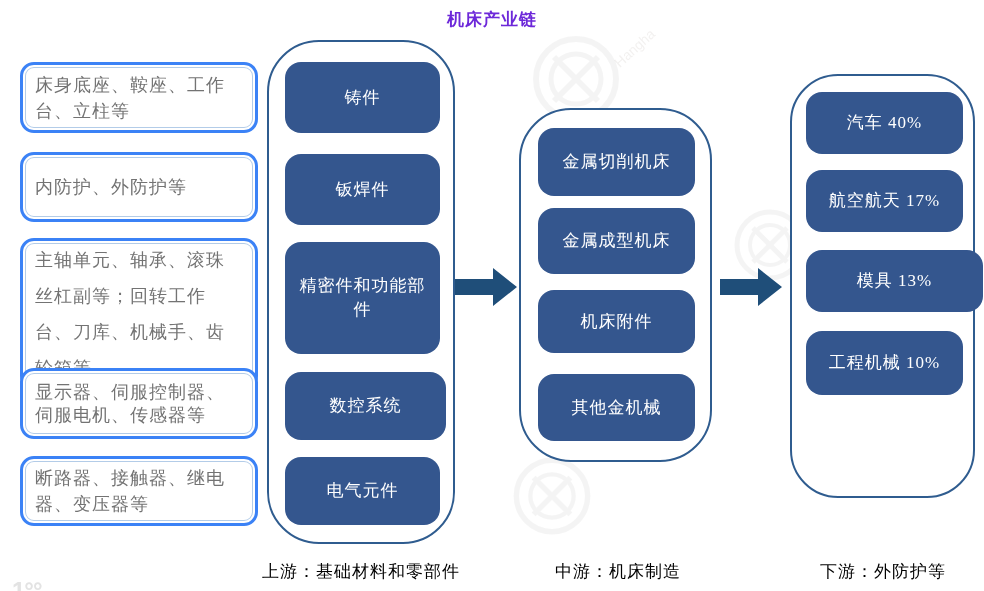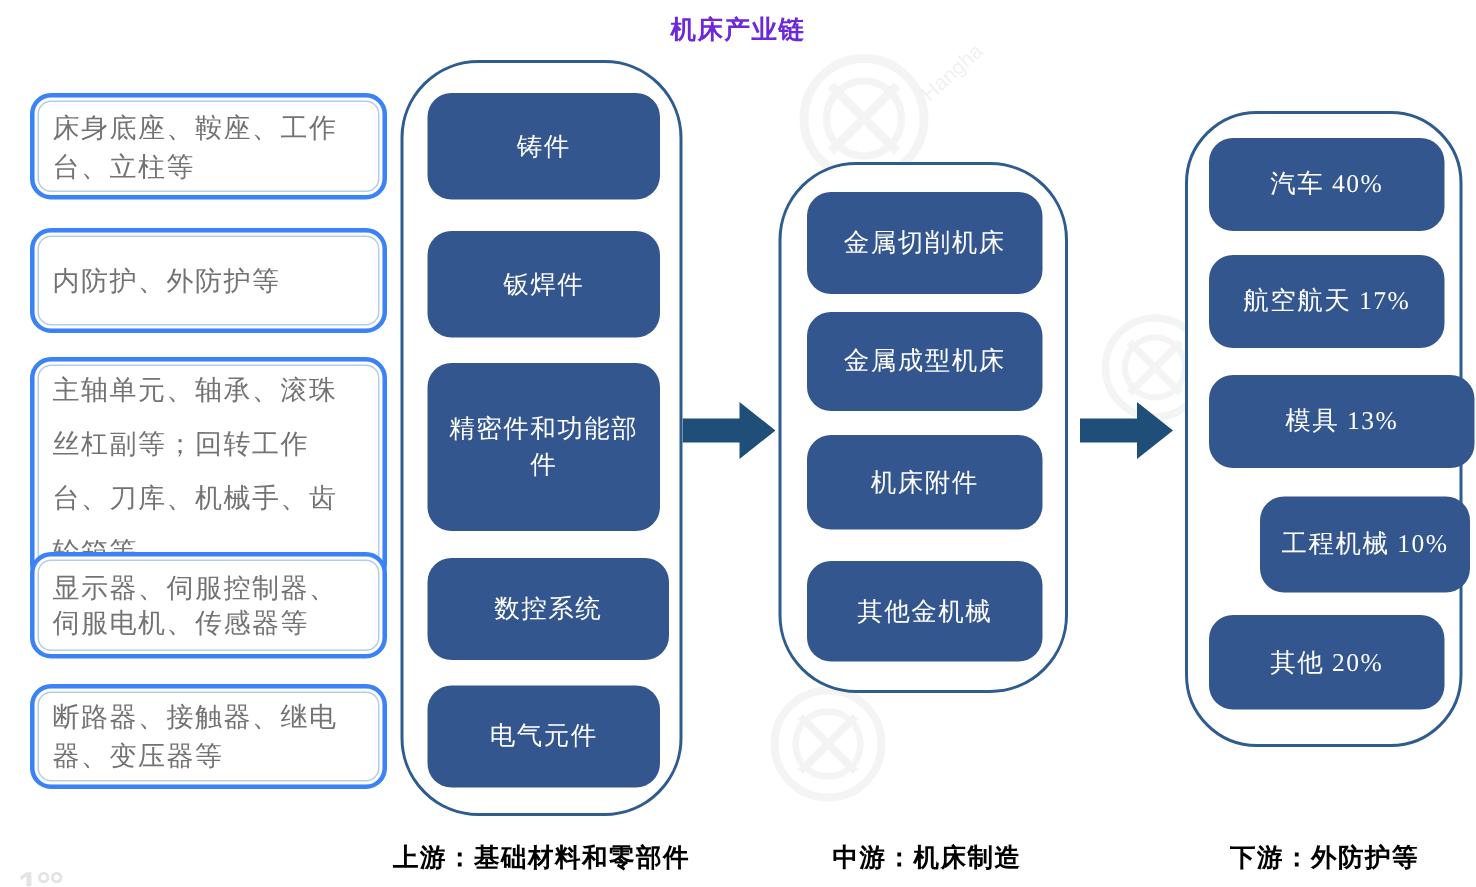--- a/index.html
+++ b/index.html
@@ -25,21 +25,21 @@
     border:2px solid #2F5C8F;border-radius:52px;
   }
   
   .blue-box{
     position:absolute;box-sizing:border-box;background:#34568E;border-radius:16px;
     display:flex;align-items:center;justify-content:center;text-align:center;
     color:#ffffff;font-size:17px;line-height:24px;letter-spacing:1px;padding:16px 10px;
   }
   .arrow{position:absolute;width:62px;height:38px;}
   .stage-label{
-    position:absolute;top:560px;font-size:17px;font-weight:bold;color:#000;
+    position:absolute;top:560px;font-size:17px;font-weight:normal;color:#000;
     white-space:nowrap;letter-spacing:1px;
   }
   .brandmark{
     position:absolute;left:12px;top:554px;display:flex;align-items:center;gap:6px;
     color:#E3E3E3;font-weight:bold;white-space:nowrap;
     font-family:"Liberation Sans","DejaVu Sans",sans-serif;
   }
   .brand-logo{font-size:24px;letter-spacing:-1px;}
   .brand-name{font-size:22px;letter-spacing:2px;margin-top:44px;}
   .seal{position:absolute;opacity:0.06;}
@@ -135,25 +135,22 @@
   <div class="stage-container" style="left:790px;top:74px;width:185px;height:424px;border-radius:48px"></div>
   <div class="blue-box" style="left:806px;top:92px;width:157px;height:62px">
     <span>汽车 40%</span>
   </div>
   <div class="blue-box" style="left:806px;top:170px;width:157px;height:62px">
     <span>航空航天 17%</span>
   </div>
   <div class="blue-box" style="left:806px;top:250px;width:177px;height:62px">
     <span>模具 13%</span>
   </div>
-  <div class="blue-box" style="left:840px;top:331px;width:140px;height:64px">
+  <div class="blue-box" style="left:806px;top:331px;width:157px;height:64px">
     <span>工程机械 10%</span>
-  </div>
-  <div class="blue-box" style="left:806px;top:410px;width:157px;height:63px">
-    <span>其他 20%</span>
   </div>
 
   <div class="stage-label" style="left:262px">
     <span>上游：基础材料和零部件</span>
   </div>
   <div class="stage-label" style="left:555px">
     <span>中游：机床制造</span>
   </div>
   <div class="stage-label" style="left:820px">
     <span>下游：外防护等</span>

